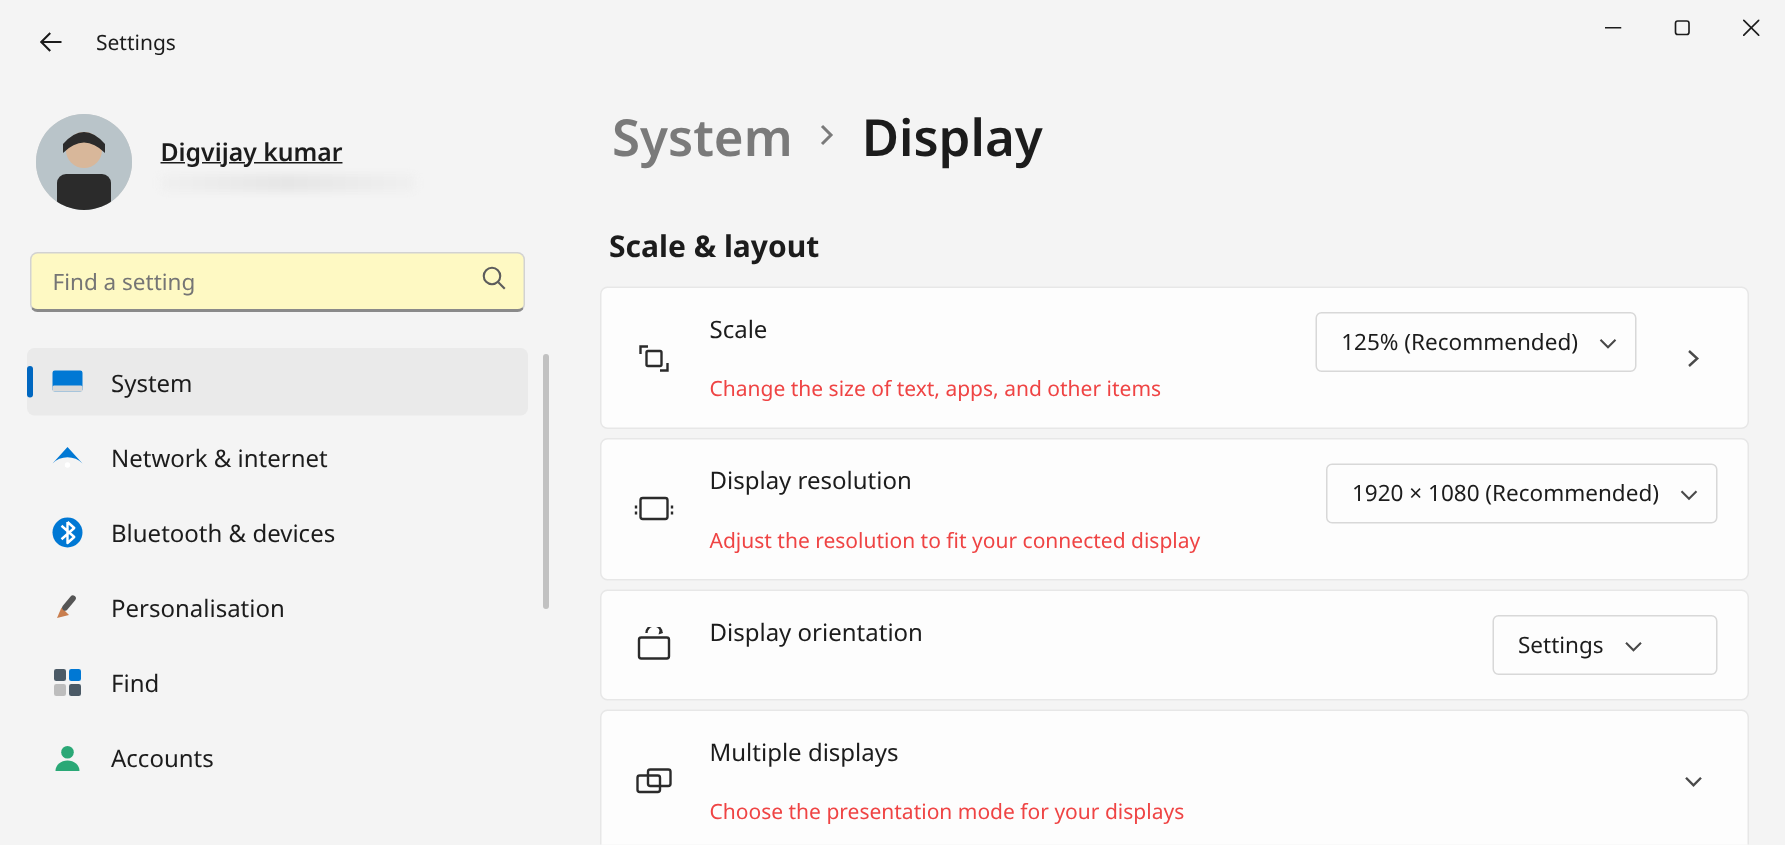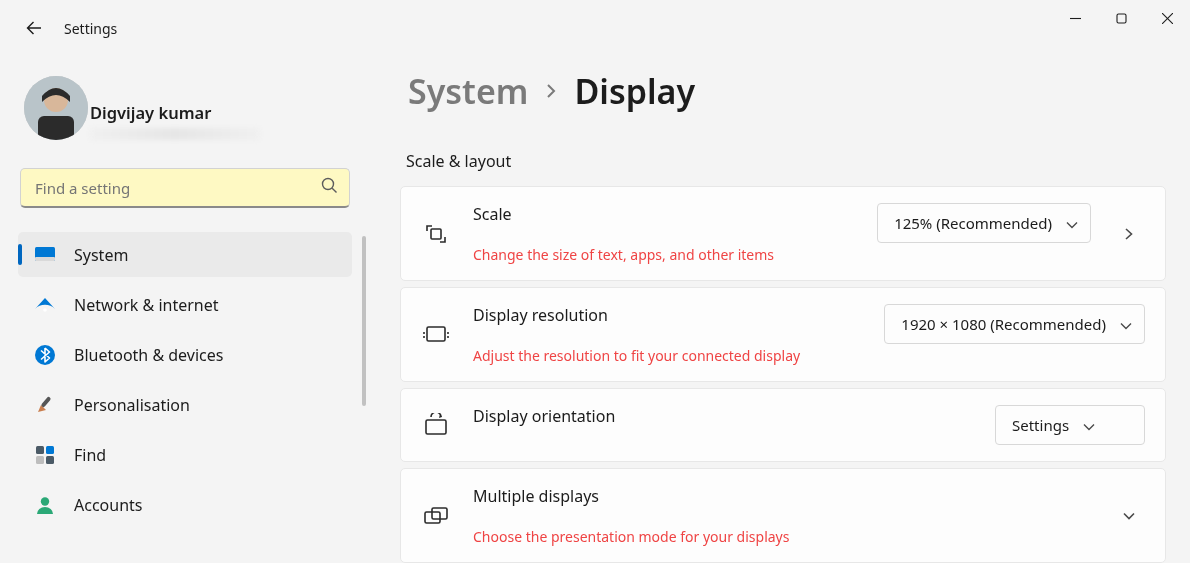--- a/index.html
+++ b/index.html
@@ -10,21 +10,21 @@
     .win-btn { width:46px; height:36px; display:flex; align-items:center; justify-content:center; cursor:default; }
     .win-btn svg { stroke:#1c1c1c; }
 
     
     .header { position:absolute; left:0; top:0; height:56px; display:flex; align-items:center; padding-left:14px; }
     .back-btn { width:40px; height:40px; border-radius:4px; display:flex; align-items:center; justify-content:center; cursor:pointer; }
     .app-title { font-size:14px; margin-left:10px; font-weight:400;text-align:center; }
 
     
     .sidebar { position:absolute; left:0; top:56px; bottom:0; width:370px; padding:10px 18px 0 18px; }
-    .profile { display:flex; align-items:flex-end; gap:2px; padding:10px 0 24px 6px; }
+    .profile { display:flex; align-items:center; gap:19px; padding:10px 0 24px 6px;text-decoration:underline; }
     .avatar { width:64px; height:64px; border-radius:50%; overflow:hidden; background:#c9c9c9; }
     .avatar svg { width:100%; height:100%; display:block; }
     .profile-name { font-size:16.5px; font-weight:600; }
     .profile-sub { font-size:13px; color:#6b6b6b; width:170px; height:12px; border-radius:3px; background:linear-gradient(90deg,#f0f0f0,#e6e6e6,#f0f0f0); filter:blur(2px); margin-top:4px; }
 
     .search { position:relative; margin:4px 2px 24px 2px; }
     .search input { width:100%; height:40px; border:1px solid #d2d2d2; border-bottom:2px solid #8a8a8a; border-radius:5px; background:#fef9c3; padding:0 42px 0 14px; font-size:15px; color:#6a6a6a; outline:none; }
     .search-icon { position:absolute; right:12px; top:50%; transform:translateY(-50%); }
 
     .nav { position:relative; }
@@ -36,21 +36,21 @@
     .nav-icon { width:22px; height:22px; display:flex; align-items:center; justify-content:center; flex:none; }
 
     
     .main { position:absolute; left:400px; right:24px; top:56px; bottom:0; overflow:hidden; }
 
     .breadcrumb { display:flex; align-items:center; gap:16px; padding:12px 0 26px 8px; }
     .bc-parent { font-size:34px; font-weight:600; color:#7a7a7a; cursor:pointer; }
     .bc-sep { font-size:24px; color:#7a7a7a; }
     .bc-current { font-size:34px; font-weight:600; }
 
-    .section-title { font-size:16px; font-weight:400; padding:10px 0 14px 6px; }
+    .section-title { font-size:20px; font-weight:700; padding:10px 0 14px 6px; }
 
     .card { background:#fdfdfd; border:1px solid #e7e7e7; border-radius:5px; margin-bottom:6px; display:flex; padding:16px 20px; gap:22px; }
     .card-icon { width:30px; display:flex; align-items:center; justify-content:center; flex:none; }
     .card-text { flex:1; min-width:0; }
     .card-title { font-size:16px; }
     .card-desc { font-size:14px; color:#ef4444; margin-top:20px; }
 
     .dropdown { height:40px; border:1px solid #d8d8d8; border-radius:4px; background:#fdfdfd; display:flex; align-items:center; padding:0 12px 0 16px; gap:10px; font-size:15px; cursor:pointer; }
     .dropdown .chev { margin-left:4px; }
     .card-expand { width:32px; display:flex; align-items:center; justify-content:center; cursor:pointer; }

